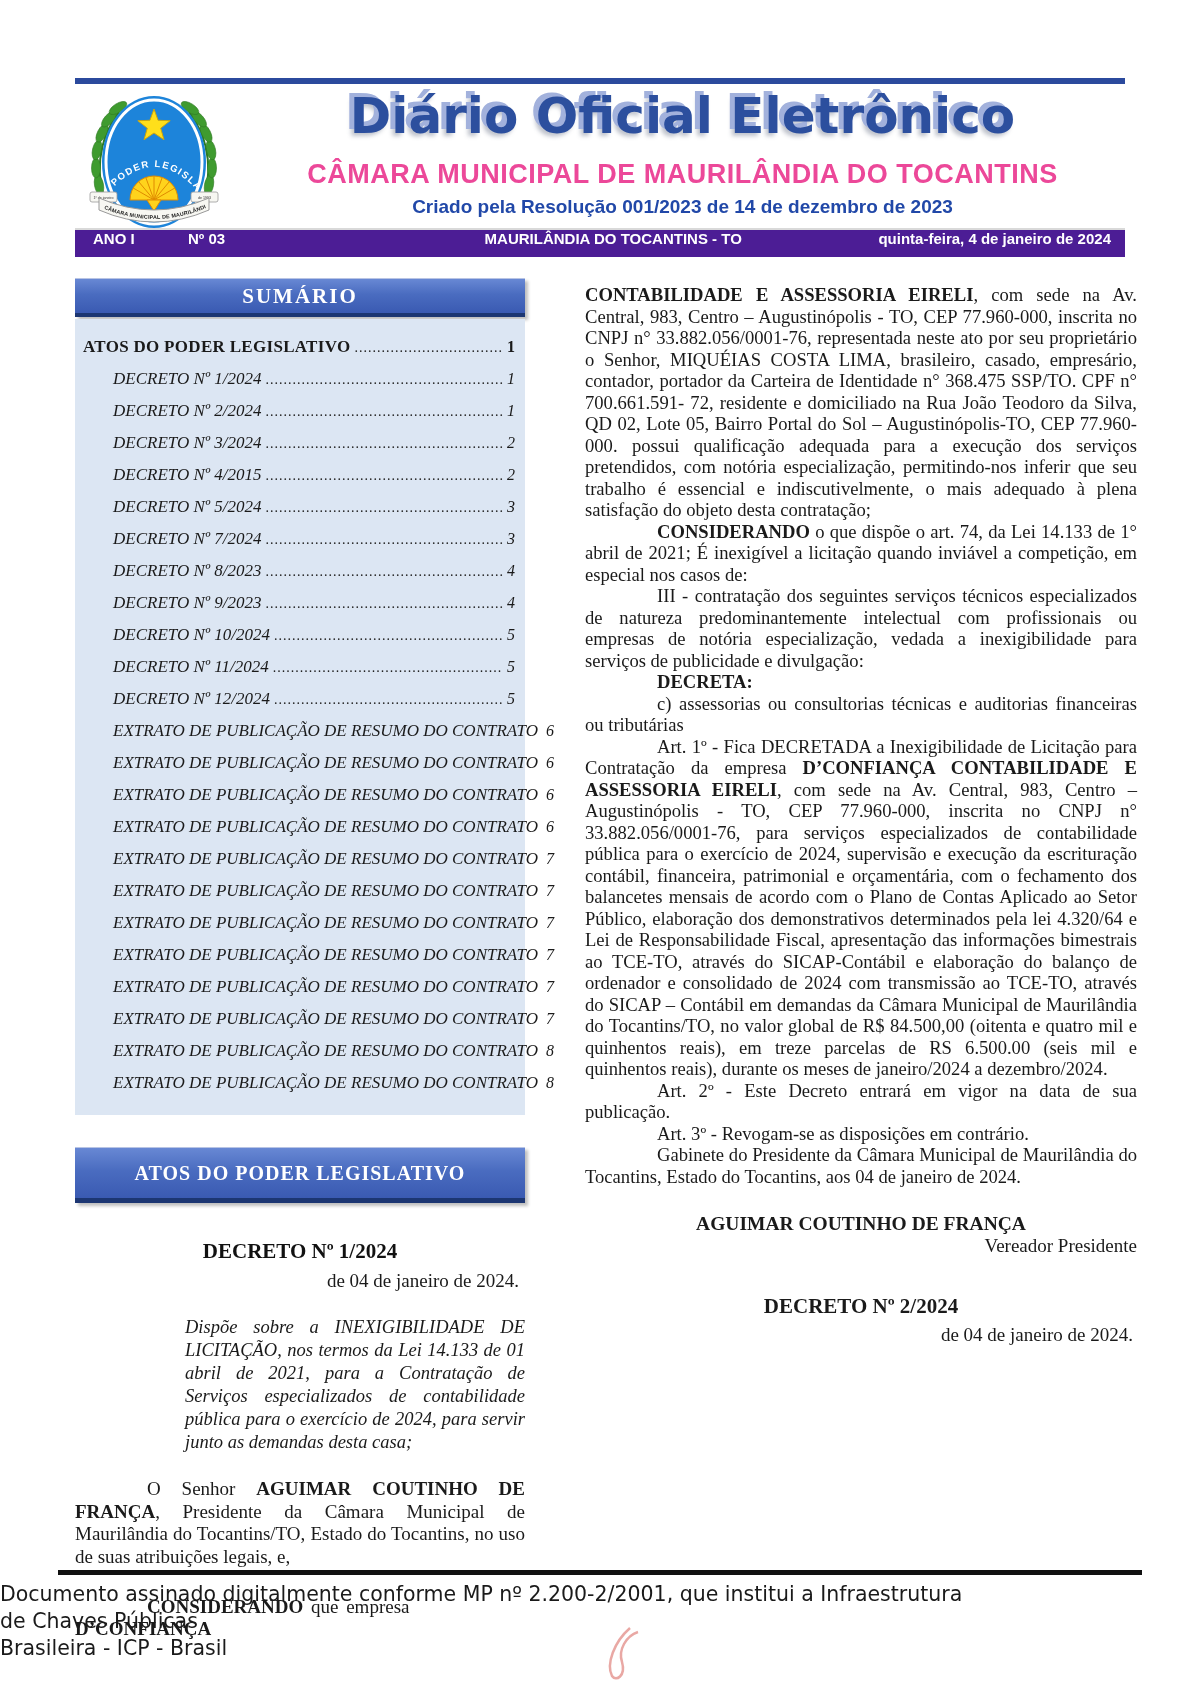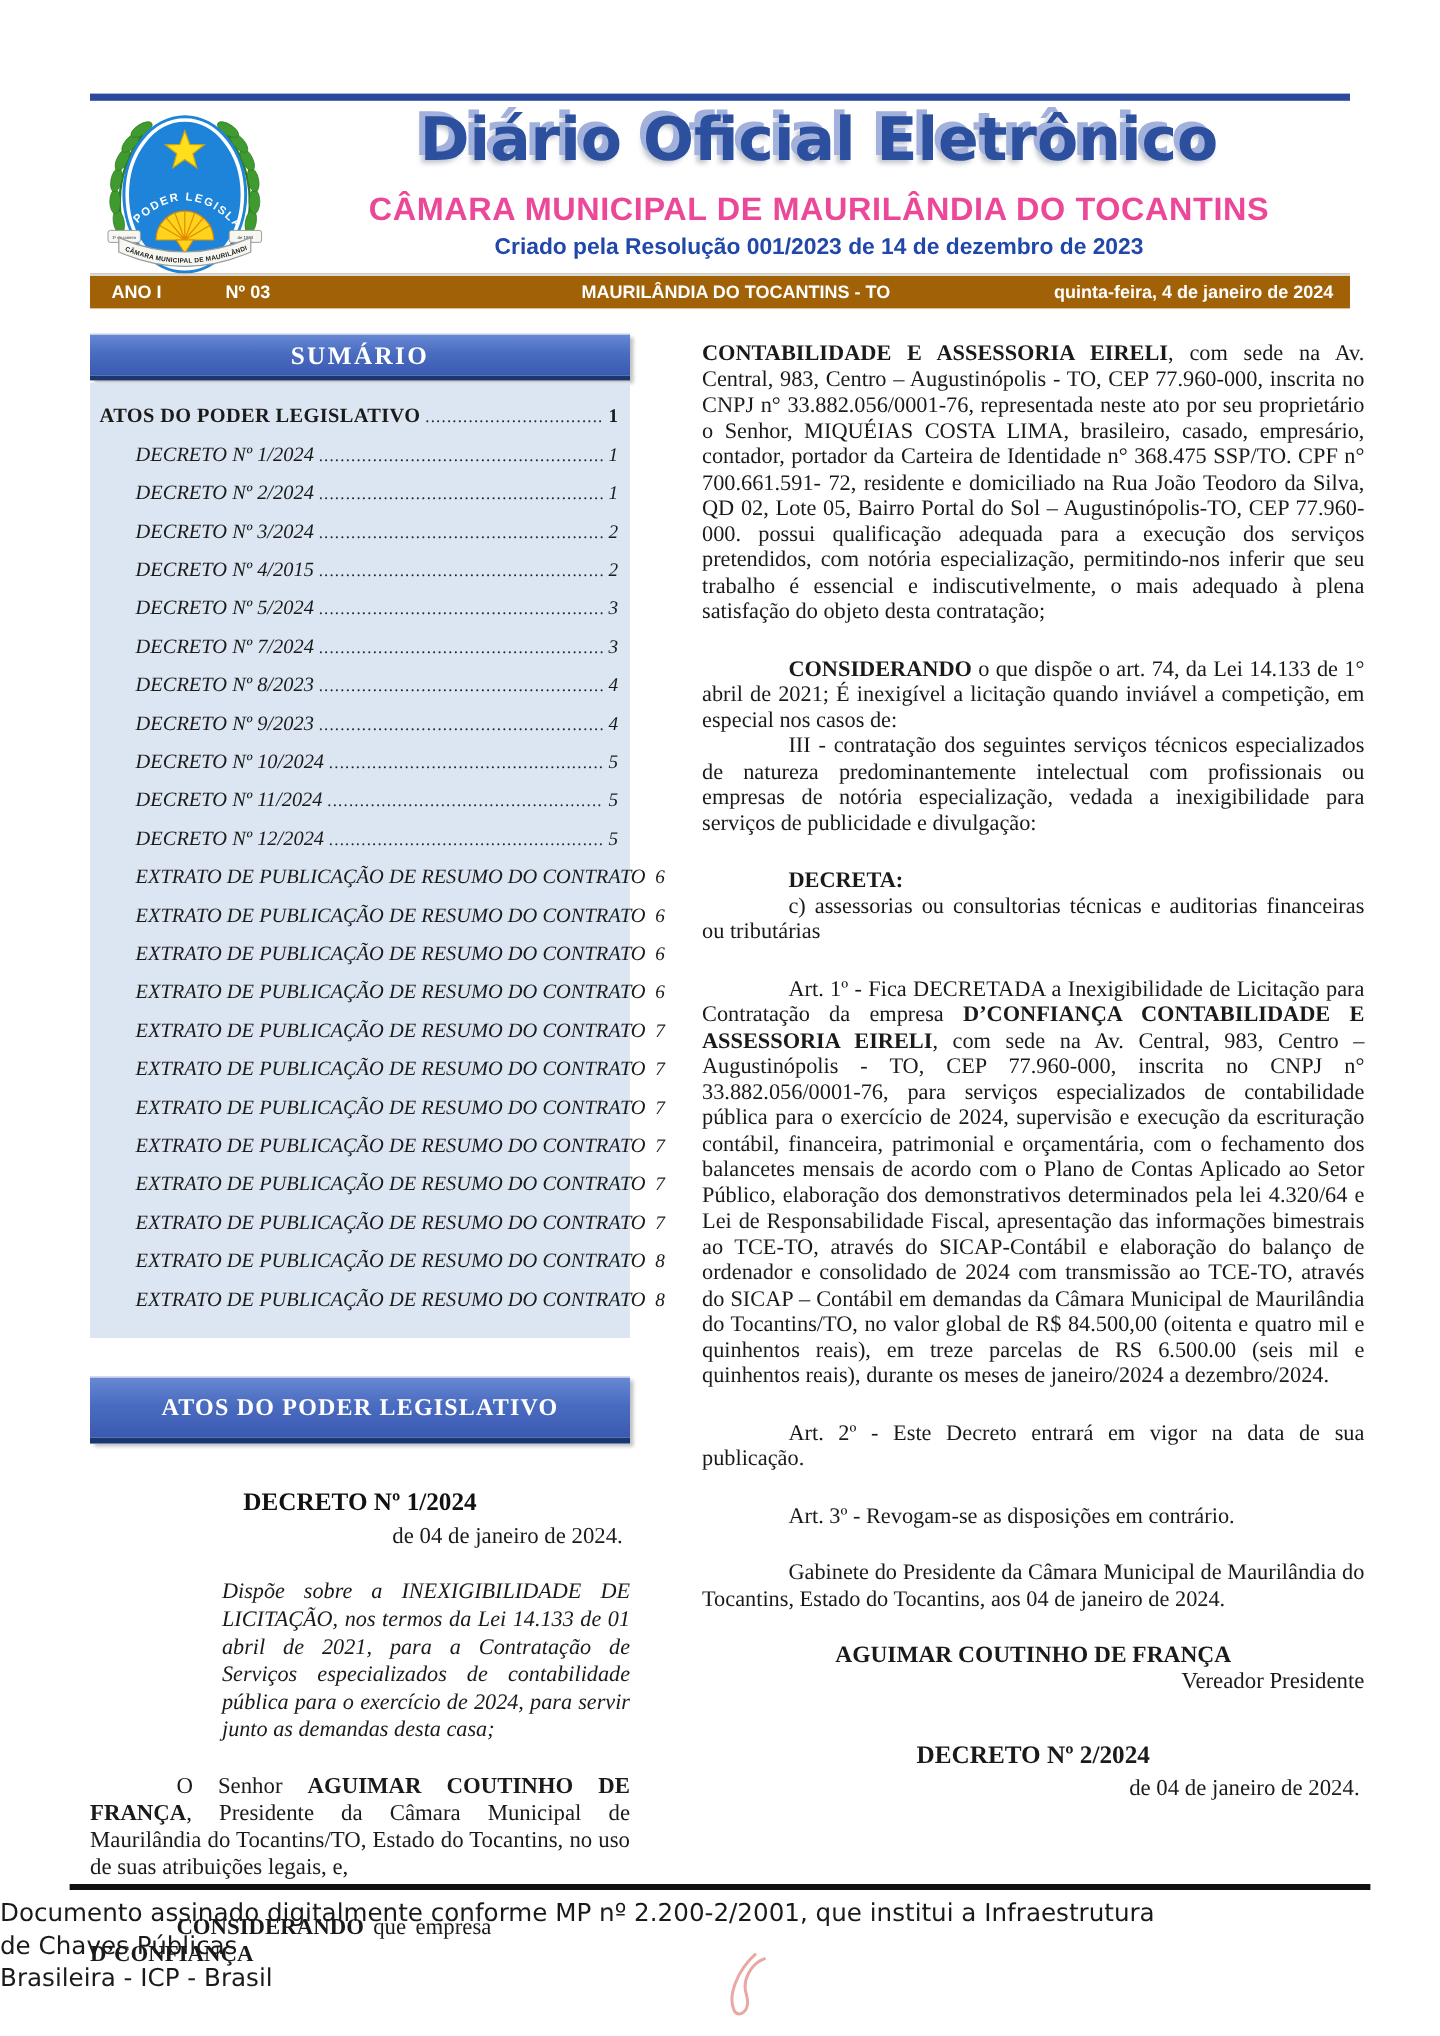--- a/index.html
+++ b/index.html
@@ -11,22 +11,22 @@
   .header-block{position:absolute;left:75px;top:86px;width:1050px;}
   .logo{position:absolute;left:8px;top:0;width:142px;height:148px;}
   .header-text{margin-left:165px;text-align:center;}
   .title{font-family:"DejaVu Sans",sans-serif;font-weight:bold;font-size:50px;line-height:1.05;
          color:#2c4f9e;white-space:nowrap;margin-top:4px;
          text-shadow:-5px -4px 0 #a2b1dc, -3px 3px 4px rgba(110,120,140,.45);}
   .org{margin-top:16px;font-family:"Liberation Sans",sans-serif;font-weight:bold;font-size:27px;
        color:#ec4899;letter-spacing:.5px;}
   .created{margin-top:6px;font-family:"Liberation Sans",sans-serif;font-weight:bold;font-size:19px;
        color:#2148a8;}
-  .info-bar{position:absolute;left:75px;top:228px;width:1050px;height:27px;background:#a16207;
-       border-top:2px solid #d9d9d9;display:flex;align-items:center;color:#fff;
+  .info-bar{position:absolute;left:75px;top:228px;width:1050px;height:27px;background:#4c1d95;
+       border-top:2px solid #d9d9d9;display:flex;align-items:flex-start;color:#fff;
        font-family:"Liberation Sans",sans-serif;font-weight:bold;font-size:15px;}
   .info-bar .anoi{margin-left:18px;width:95px;}
   .info-bar .num{width:160px;}
   .info-bar .city{flex:1;text-align:center;}
   .info-bar .date{margin-right:14px;}
 
   
   .left-col{position:absolute;left:75px;top:278px;width:450px;}
   .right-col{position:absolute;left:585px;top:284px;width:552px;font-size:18.6px;line-height:21.5px;
              text-align:justify;}
@@ -51,21 +51,21 @@
   .toc-head .pg{font-weight:bold;font-size:16px;}
 
   .decree-title{margin-top:36px;text-align:center;font-weight:bold;font-size:21px;color:#111;}
   .decree-date{margin-top:6px;text-align:right;padding-right:6px;font-size:19px;}
   .epigraph{margin:24px 0 0 110px;text-align:justify;font-style:italic;font-size:18.5px;line-height:23px;}
   .p-osenhor{margin:24px 0 0 0;text-align:justify;font-size:19px;line-height:22.5px;text-indent:72px;}
   .p-consid{margin:28px 0 0 0;font-size:19px;text-indent:72px;word-spacing:3px;}
 
   .right-col p{margin:0;}
   .right-col .ind{text-indent:72px;}
-  .right-col .mt{margin-top:26px;}
+  .right-col .mt{}
   .right-col .bold{font-weight:bold;}
   .sig-name{margin-top:26px;text-align:center;font-weight:bold;font-size:19.5px;}
   .sig-role{text-align:right;font-size:19px;}
   .decree2-title{margin-top:40px;text-align:center;font-weight:bold;font-size:21px;}
   .decree2-date{margin-top:6px;text-align:right;padding-right:4px;font-size:19px;}
 
   
   .footer-rule{position:absolute;left:58px;top:1570px;width:1084px;height:5px;background:#111;}
   .footer-note{position:absolute;left:0;top:1581px;width:968px;text-align:left;
                font-family:"DejaVu Sans",sans-serif;font-size:20.5px;color:#1a1a1a;line-height:27px;}

